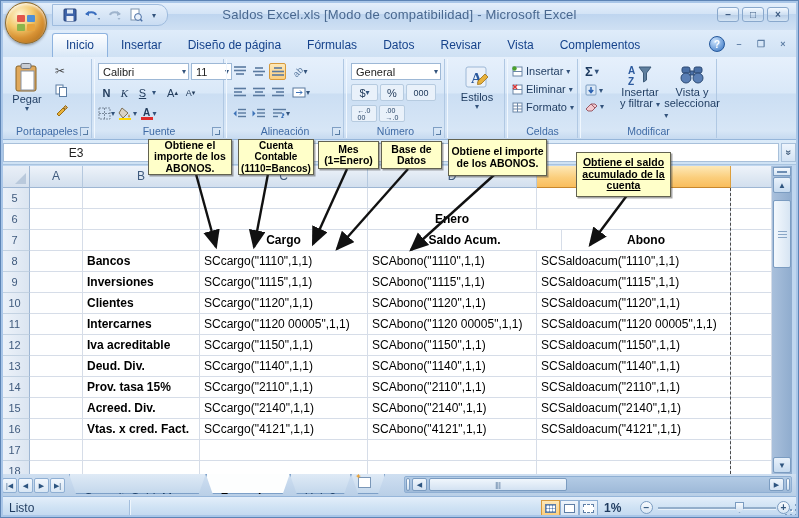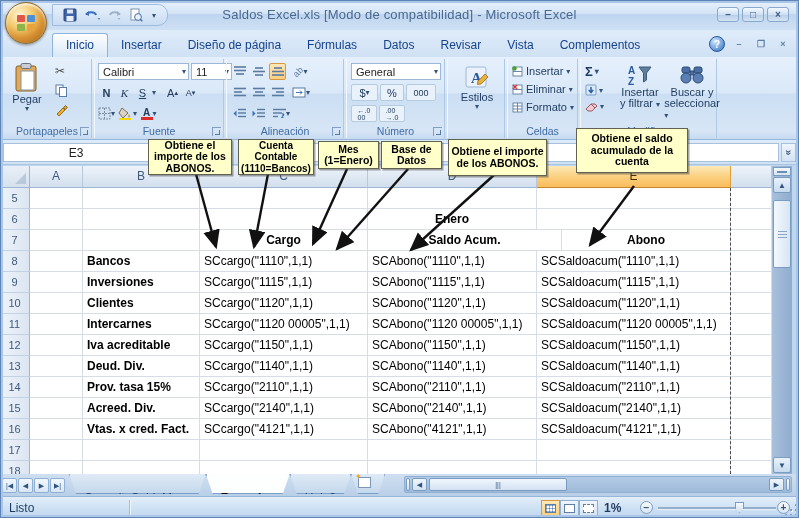--- a/index.html
+++ b/index.html
@@ -494,21 +494,21 @@
         <span style="line-height:11px;"><span>y filtrar</span> <span class="arrow-dn">▾</span></span>
       </div>
       <div class="bigbtn" style="position:absolute;left:86px;top:4px;width:50px;">
         <svg class="icon-svg" width="26" height="24" viewBox="0 0 26 24">
           <rect x="3" y="4" width="8" height="6" rx="2" fill="#4a6fa5" stroke="#2c4a74"></rect>
           <rect x="15" y="4" width="8" height="6" rx="2" fill="#4a6fa5" stroke="#2c4a74"></rect>
           <circle cx="7" cy="15" r="5" fill="#5a7fb5" stroke="#2c4a74"></circle>
           <circle cx="19" cy="15" r="5" fill="#5a7fb5" stroke="#2c4a74"></circle>
           <rect x="11" y="8" width="4" height="4" fill="#4a6fa5" stroke="#2c4a74"></rect>
         </svg>
-        <span style="line-height:11px;">Buscar y</span>
+        <span style="line-height:11px;">Vista y</span>
         <span style="line-height:11px;"><span>seleccionar</span> <span class="arrow-dn">▾</span></span>
       </div>
       <div class="glabel">Modificar</div>
     </div>
   </div>
 
   <div class="fbar">
     <div class="namebox">E3</div>
     <div class="fxbtn">ƒx</div>
     <div class="finput"></div>
@@ -732,16 +732,16 @@
     <line x1="408" y1="169" x2="337" y2="249" stroke="#111" stroke-width="2.4" marker-end="url(#ah)"></line>
     <line x1="494" y1="175" x2="411" y2="250" stroke="#111" stroke-width="2.4" marker-end="url(#ah)"></line>
     <line x1="634" y1="186" x2="590" y2="245" stroke="#111" stroke-width="2.4" marker-end="url(#ah)"></line>
   </svg>
 
   <div class="callout" style="left:148px;top:139px;width:84px;height:36px;">Obtiene el importe de los ABONOS.</div>
   <div class="callout" style="left:238px;top:139px;width:76px;height:36px;font-size:10px;">Cuenta Contable (1110=Bancos)</div>
   <div class="callout" style="left:318px;top:141px;width:61px;height:28px;">Mes (1=Enero)</div>
   <div class="callout" style="left:381px;top:141px;width:61px;height:28px;">Base de Datos</div>
   <div class="callout" style="left:448px;top:139px;width:99px;height:37px;">Obtiene el importe de los ABONOS.</div>
-  <div class="callout" style="left:576px;top:128px;width:112px;height:45px;">Obtiene el saldo acumulado de la cuenta</div>
+  <div class="callout" style="left:576px;top:152px;width:95px;height:45px;text-decoration:underline;">Obtiene el saldo acumulado de la cuenta</div>
 
   <div class="frame"></div>
 </div>
 
 </body></html>

